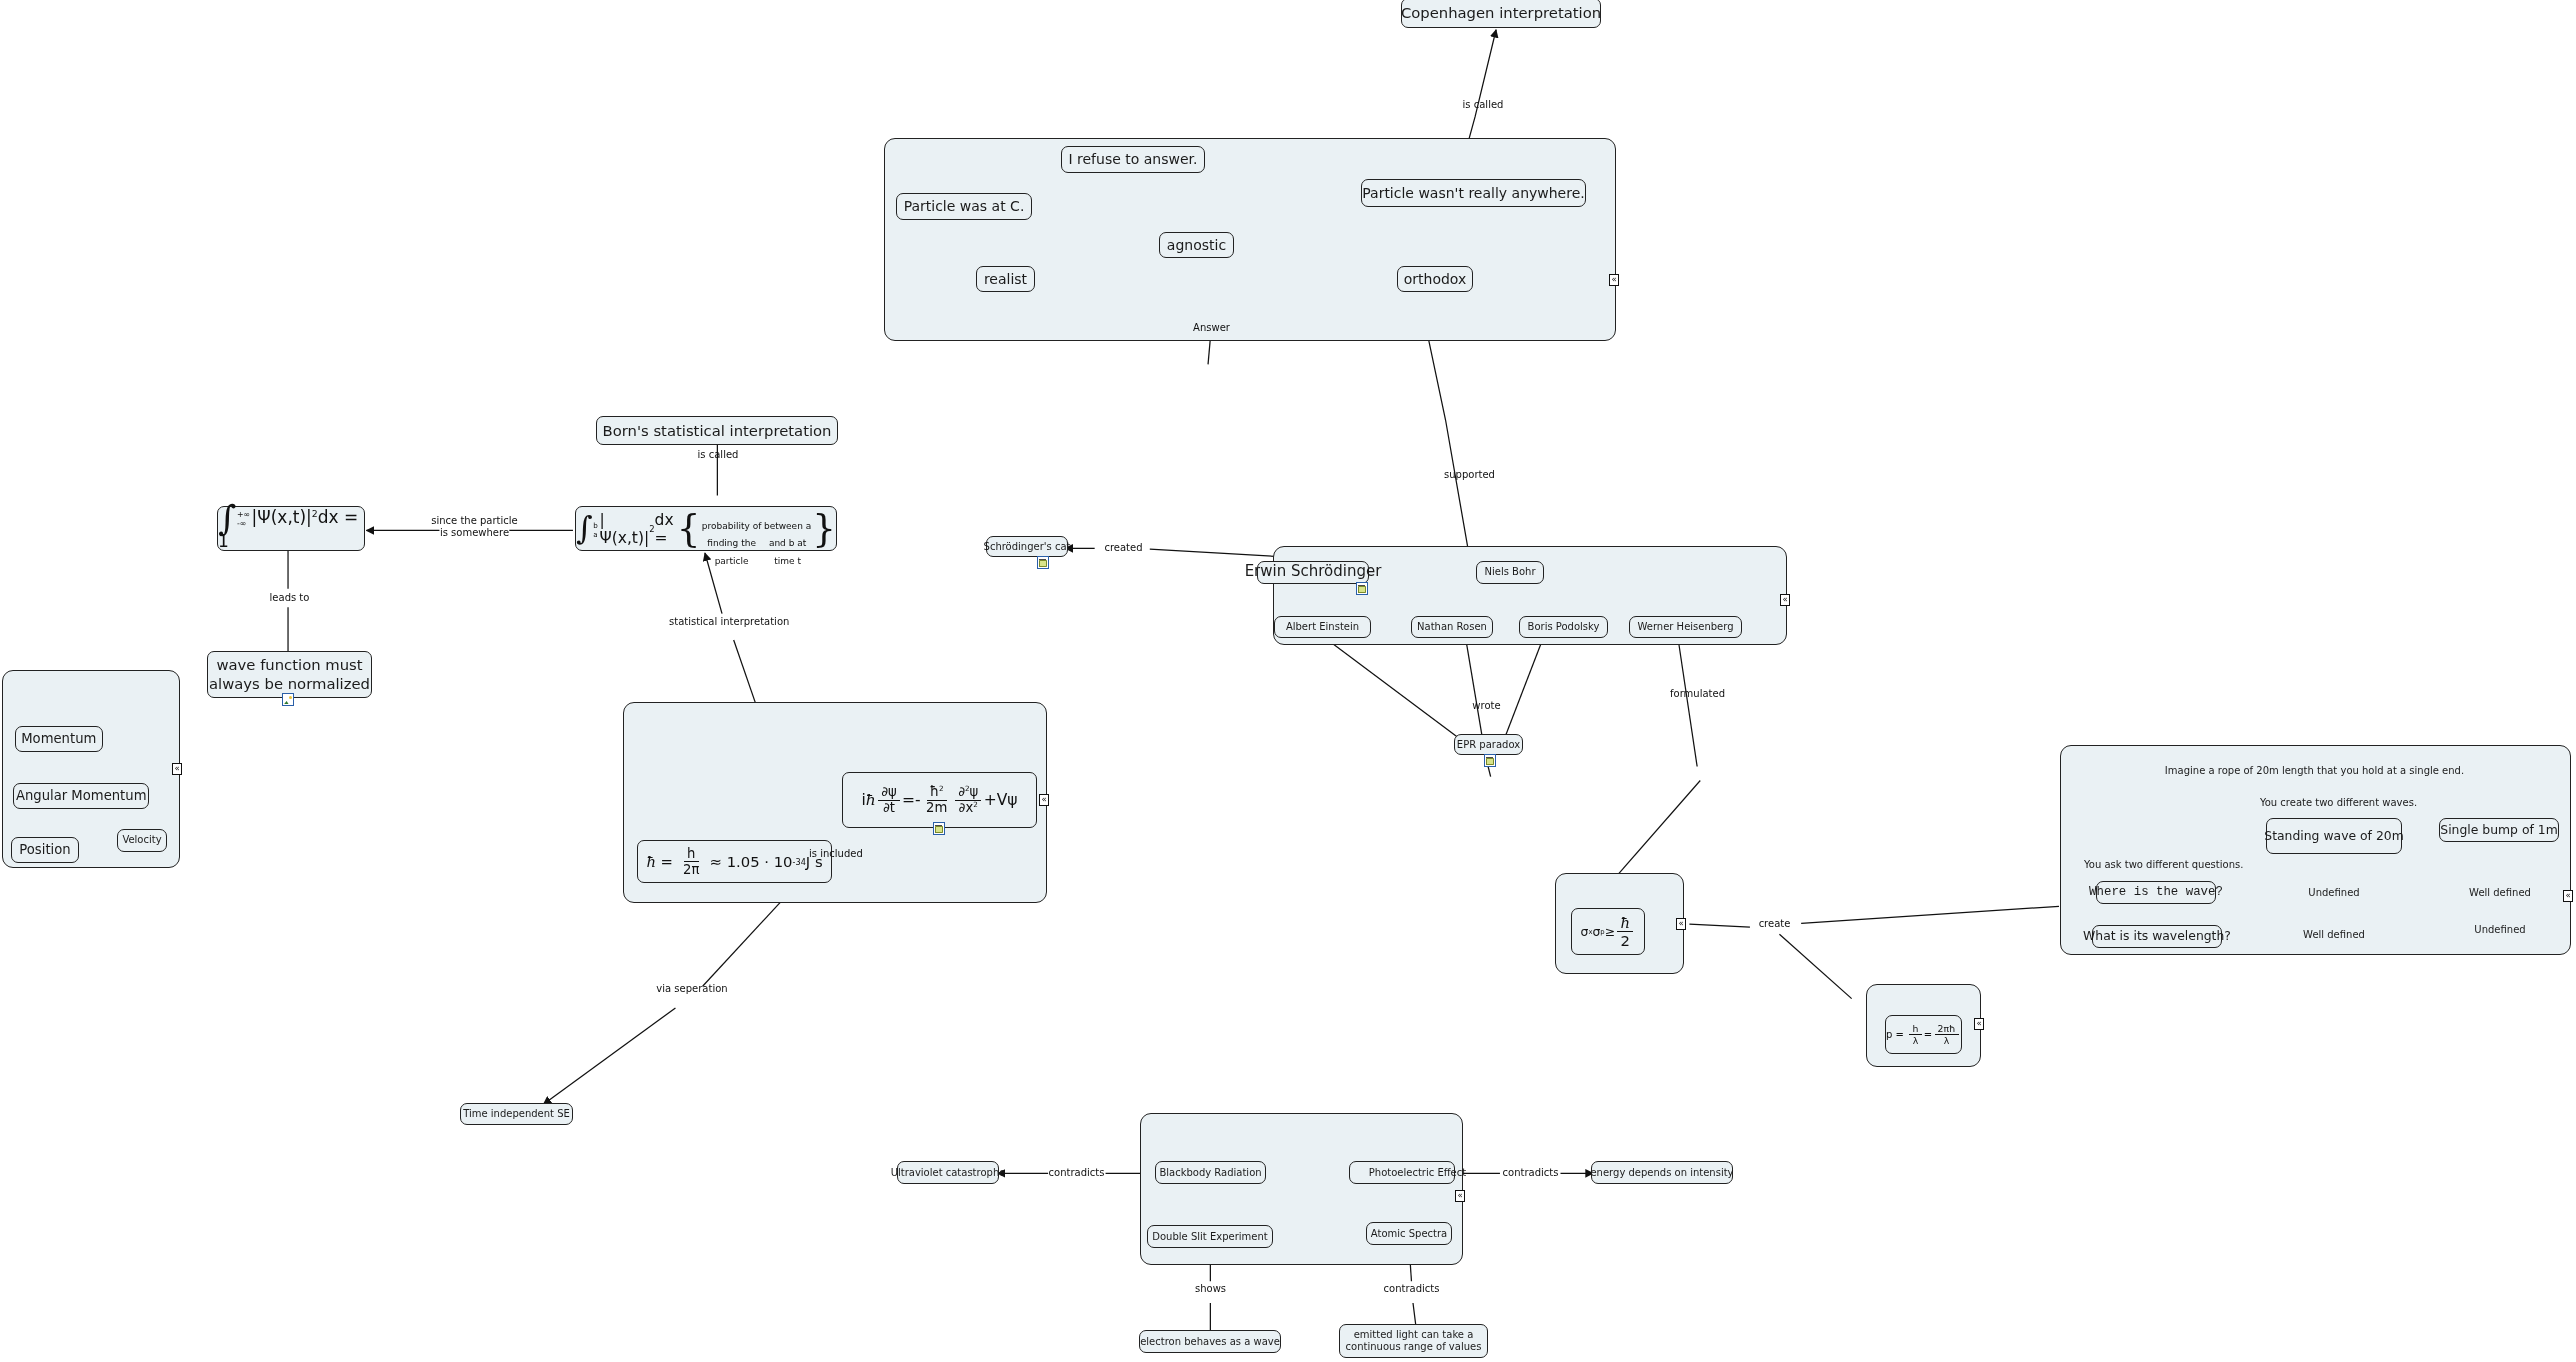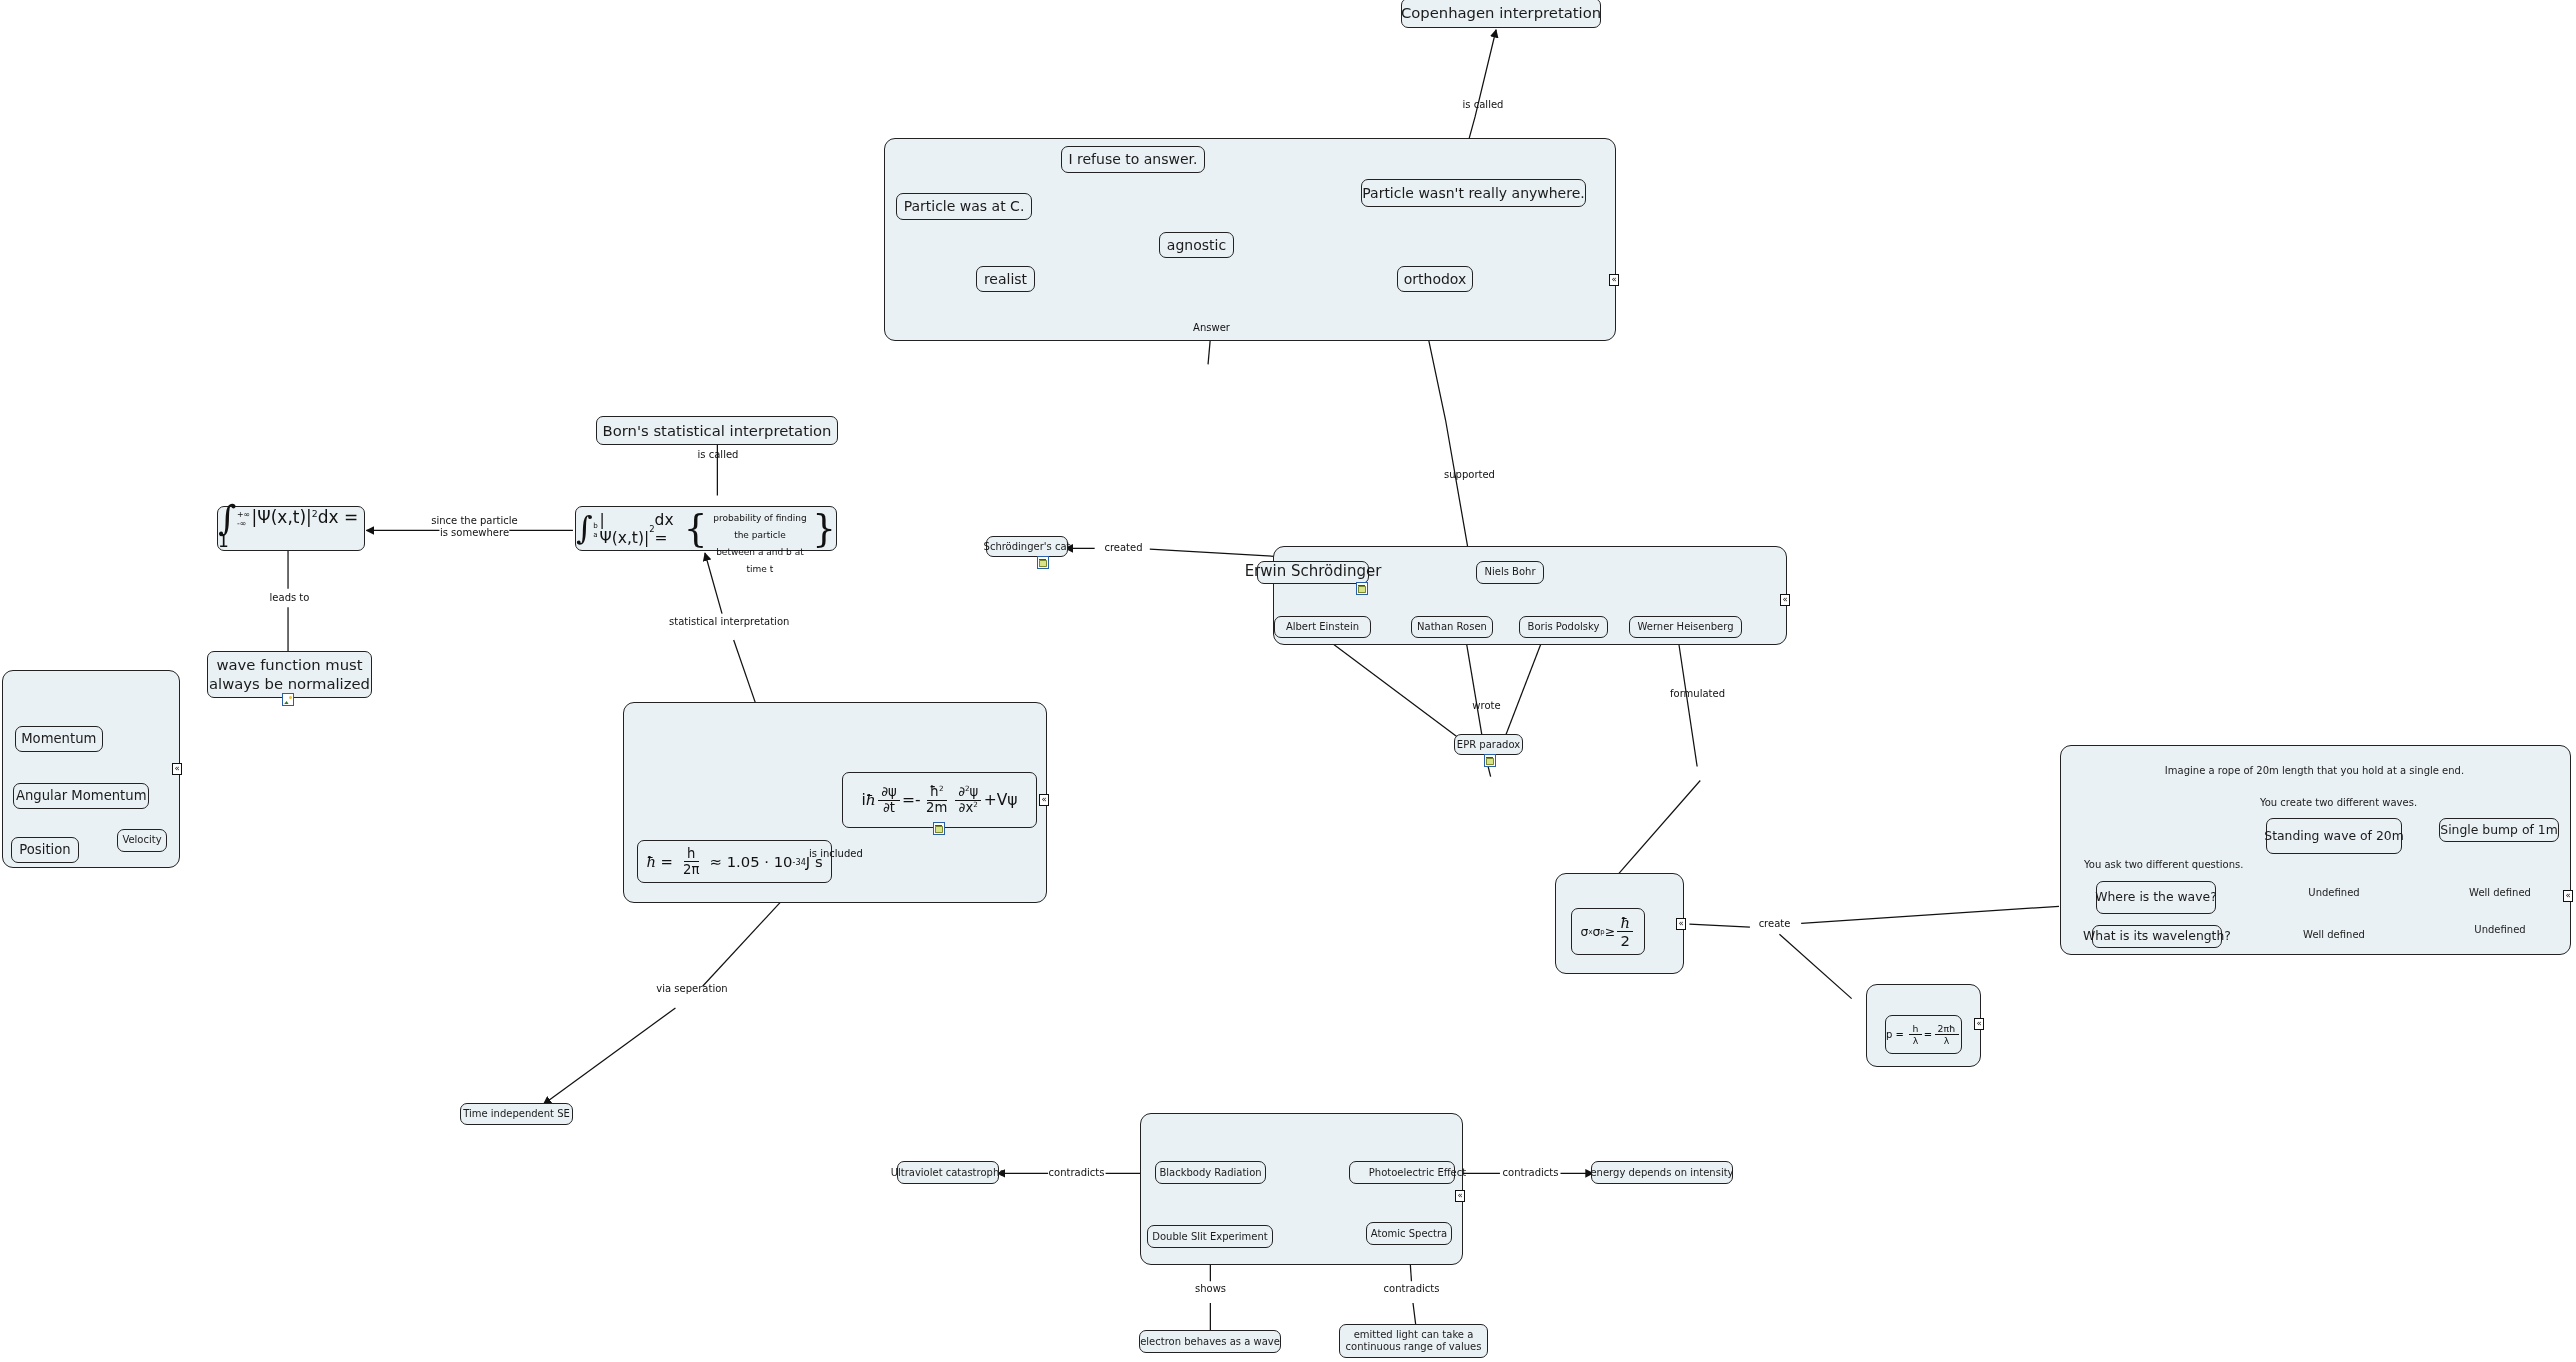--- a/index.html
+++ b/index.html
@@ -179,21 +179,20 @@
   .brace {
     font-size: 2.4em;
     line-height: .6;
     display: inline-block;
     vertical-align: middle;
     font-family: "DejaVu Serif", serif;
     font-weight: 300;
   }
   .bracedbox {
     display: inline-flex;
-    flex-direction: column;
     font-size: 9px;
     line-height: 1.9;
     text-align: center;
     vertical-align: middle;
     margin-top: 31px;
   }
   .eqbox {
     position: absolute;
     box-sizing: border-box;
     background: #eaf1f4;
@@ -467,21 +466,21 @@
     </span>
   </div>
 
   <div class="node" style="left:460px; top:1103px; width:113px; height:22px; font-size:10px;">Time independent SE</div>
 
   <div class="plain-label" style="left:2060px; top:765px; width:509px; text-align:center; font-size:10px;">Imagine a rope of 20m length that you hold at a single end.</div>
   <div class="plain-label" style="left:2222px; top:797px; width:233px; text-align:center; font-size:10px;">You create two different waves.</div>
   <div class="node" style="left:2266px; top:818px; width:136px; height:36px; font-size:12.4px;">Standing wave of 20m</div>
   <div class="node" style="left:2439px; top:818px; width:120px; height:24px; font-size:12.4px;">Single bump of 1m</div>
   <div class="plain-label" style="left:2084px; top:859px; font-size:10px;">You ask two different questions.</div>
-  <div class="node" style="left:2096px; top:881px; width:120px; height:33px; font-size:12.4px;">Where is the wave?</div>
+  <div class="node" style="left:2096px; top:881px; width:120px; height:23px; font-size:12.4px;font-family:Liberation Mono, monospace;">Where is the wave?</div>
   <div class="plain-label" style="left:2267px; top:887px; width:134px; text-align:center; font-size:10px;">Undefined</div>
   <div class="plain-label" style="left:2438px; top:887px; width:124px; text-align:center; font-size:10px;">Well defined</div>
   <div class="node" style="left:2092px; top:925px; width:130px; height:23px; font-size:12.4px;">What is its wavelength?</div>
   <div class="plain-label" style="left:2267px; top:929px; width:134px; text-align:center; font-size:10px;">Well defined</div>
   <div class="plain-label" style="left:2438px; top:924px; width:124px; text-align:center; font-size:10px;">Undefined</div>
 
   <div class="node" style="left:1155px; top:1161px; width:111px; height:23px; font-size:10px;">Blackbody Radiation</div>
   <div class="node" style="left:1349px; top:1161px; width:106px; height:23px; font-size:10px;padding-left:31px;">Photoelectric Effect</div>
   <div class="node" style="left:1147px; top:1225px; width:126px; height:23px; font-size:10px;">Double Slit Experiment</div>
   <div class="node" style="left:1366px; top:1222px; width:86px; height:23px; font-size:10px;">Atomic Spectra</div>

